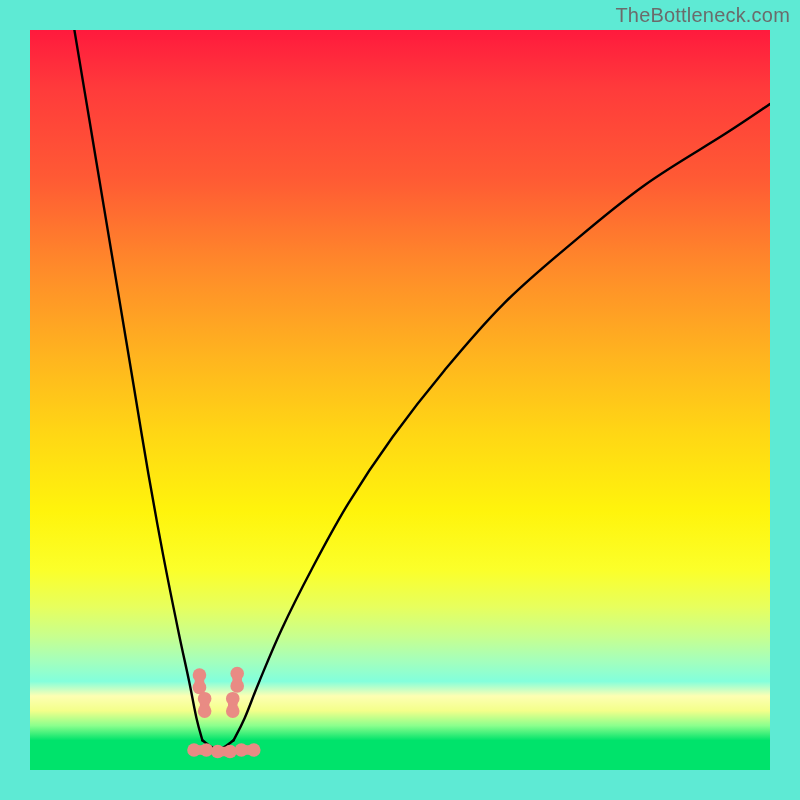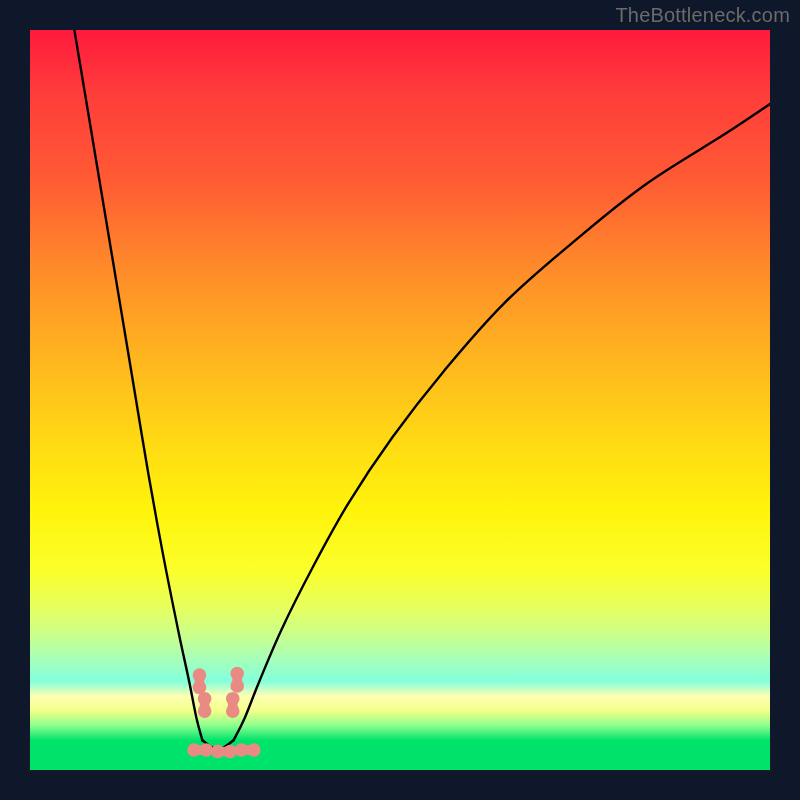--- a/index.html
+++ b/index.html
@@ -7,21 +7,21 @@
     padding: 0;
     width: 800px;
     height: 800px;
     overflow: hidden;
     background: #000;
     font-family: Arial, Helvetica, sans-serif;
   }
   .frame {
     position: absolute;
     inset: 0;
-    background: #0f172a;
+    background: #5eead4;
   }
   .plot {
     position: absolute;
     left: 30px;
     top: 30px;
     width: 740px;
     height: 740px;
     overflow: hidden;
   }
   .gradient {

